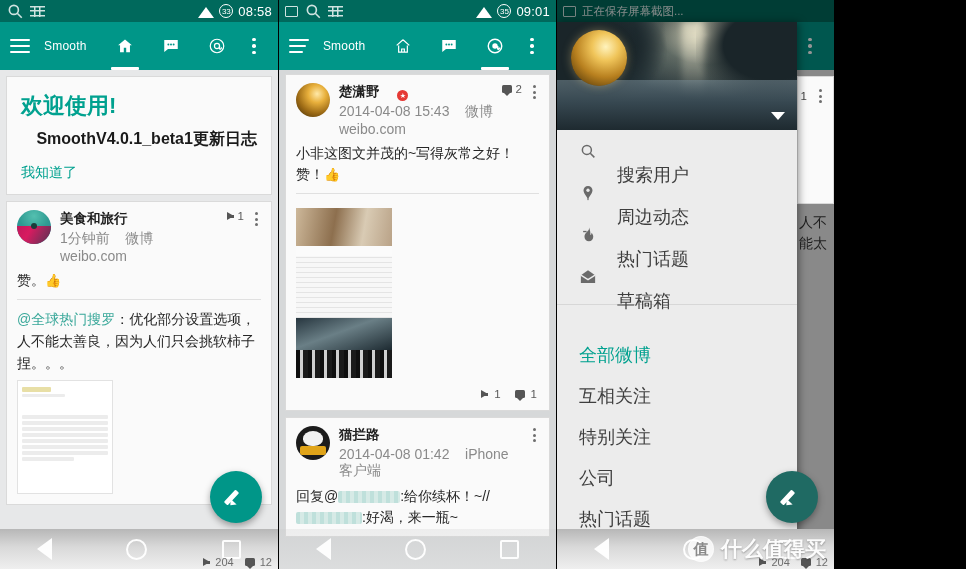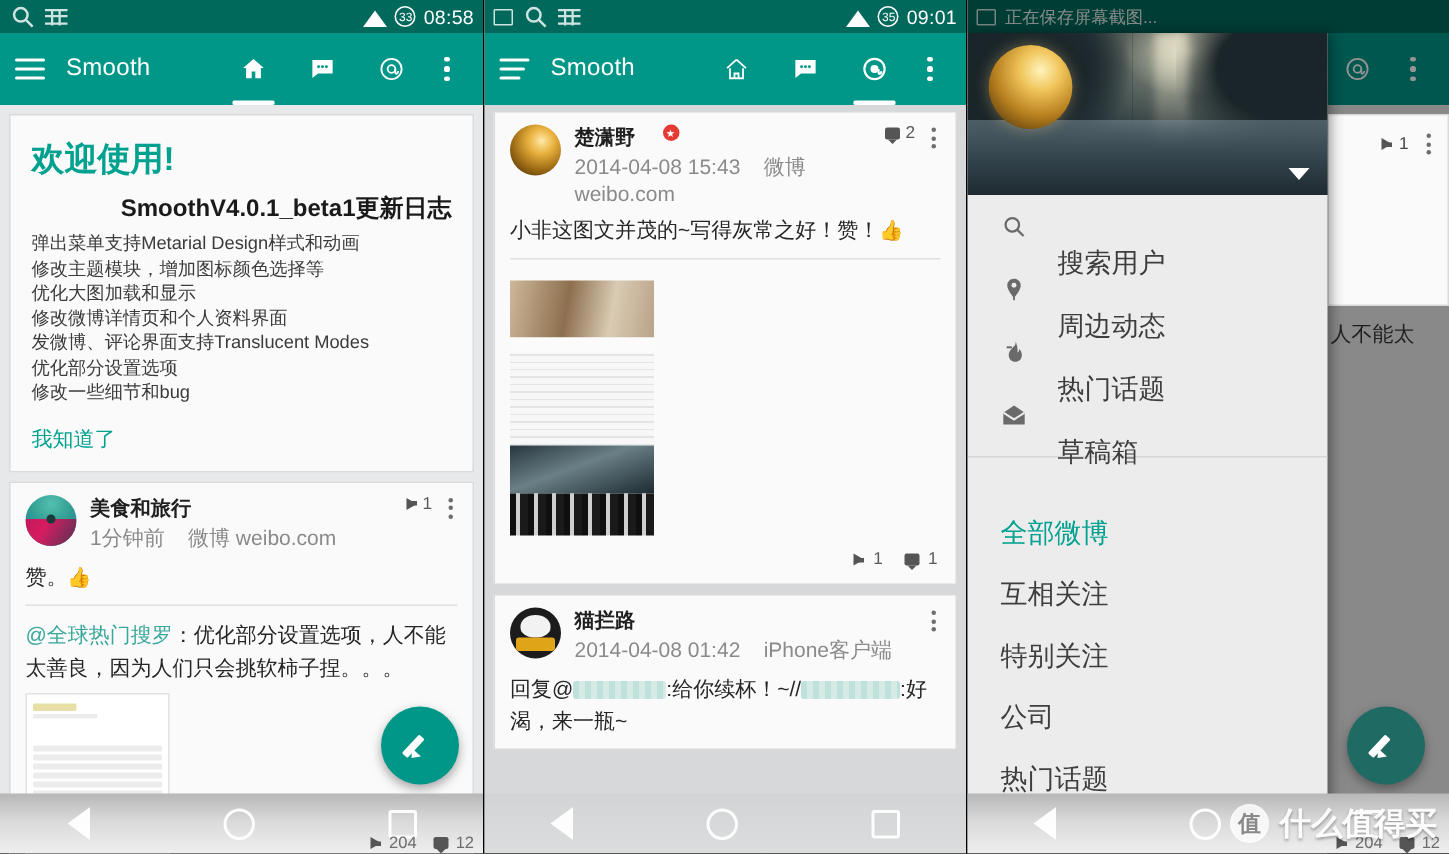--- a/index.html
+++ b/index.html
@@ -2,21 +2,21 @@
 <html><head>
 <meta charset="utf-8">
 <style>
   * { box-sizing: border-box; margin: 0; padding: 0; }
   html, body {
     width: 966px; height: 569px;
     background: #000;
     font-family: "Liberation Sans", "DejaVu Sans", sans-serif;
     overflow: hidden;
   }
-  .stage { position: relative; width: 966px; height: 569px; display: flex; }
+  .stage { position: relative; width: 834px; height: 569px; display: flex; }
   .panel { position: relative; width: 322px; height: 569px; overflow: hidden; background: #eceded; }
   .panel + .panel { border-left: 1px solid #000; }
 
   
   .statusbar {
     height: 22px; background: #00695c; color: #ffffff;
     display: flex; align-items: center; padding: 0 6px; gap: 6px;
     font-size: 11px; position: relative; z-index: 5;
   }
   .statusbar .sb-left { display: flex; align-items: center; gap: 6px; }
@@ -36,21 +36,21 @@
   .ico-wifi { width: 0; height: 0; border-left: 8px solid transparent; border-right: 8px solid transparent;
               border-bottom: 11px solid #fff; position: relative; top:1px; }
   .ico-batt { width: 14px; height: 14px; border-radius: 50%; border: 1.6px solid #fff;
               font-size: 8px; color:#fff; display:flex; align-items:center; justify-content:center; }
 
   
   .actionbar {
     height: 48px; background: #009688; display: flex; align-items: center;
     padding: 0 10px; color: #fff; position: relative; z-index: 4;
   }
-  .ab-title { font-size: 16px; font-weight: 400; margin-left: 14px; letter-spacing: .2px; }
+  .ab-title { font-size: 12px; font-weight: 400; margin-left: 14px; letter-spacing: .2px; }
   .ab-tabs { margin-left: auto; display: flex; align-items: center; gap: 0; }
   .ab-tab { width: 46px; height: 48px; display:flex; align-items:center; justify-content:center; position: relative; }
   .ab-more { width: 28px; height: 48px; display:flex; align-items:center; justify-content:center; }
   .tabind { position:absolute; bottom:0; left:9px; right:9px; height:3px; background:#fff; border-radius:1px; }
 
   .hamburger { width: 20px; height: 14px; display:flex; flex-direction:column; justify-content:space-between; }
   .hamburger i { display:block; height:2px; background:#fff; border-radius:1px; }
   .hamburger.skew i:nth-child(1){ width:100%; }
   .hamburger.skew i:nth-child(2){ width:86%; }
   .hamburger.skew i:nth-child(3){ width:72%; }
@@ -78,21 +78,21 @@
   .av1::before{ content:""; position:absolute; z-index:2; left:14px; top:13px; width:6px; height:6px;
       border-radius:50%; background:#1b3b3a; }
   .av2 { background: radial-gradient(circle at 62% 32%, #ffe9a8 0%, #e8b03c 28%, #9c6a15 62%, #3a2706 100%); }
   .av3 { background:#1c1c1c; }
   .av3::after{ content:""; position:absolute; left:7px; top:5px; width:20px; height:15px; border-radius:50% 50% 45% 45%;
       background:#f2f2f2; }
   .av3::before{ content:""; position:absolute; left:4px; bottom:5px; width:26px; height:9px; border-radius:2px;
       background:#e0a419; z-index:2; }
 
   .post-meta { margin-left:9px; flex:1; min-width:0; }
-  .post-name { font-size:13.5px; font-weight:700; color:#1f1f1f; display:flex; align-items:flex-start; gap:18px; }
+  .post-name { font-size:13.5px; font-weight:700; color:#1f1f1f; display:flex; align-items:flex-end; gap:18px; }
   .vbadge { width:11px; height:11px; border-radius:50%; background:#e53935; color:#fff; font-size:7px;
             display:flex; align-items:center; justify-content:center; }
   .post-sub { font-size:14px; color:#8a8a8a; margin-top:2px; }
   .post-stats { display:flex; align-items:center; gap:4px; color:#5a5a5a; font-size:11.5px; margin-left:6px; }
   .ico-share { width:0;height:0; border-top:4px solid transparent; border-bottom:4px solid transparent;
                border-left:7px solid #555; position:relative; }
   .ico-share::before{ content:""; position:absolute; left:-6px; top:-1.5px; width:6px; height:3px; background:#555; }
   .ico-cmt { width:10px; height:8px; background:#555; border-radius:1.5px; position:relative; }
   .ico-cmt::after{ content:""; position:absolute; left:2px; bottom:-3px; border-left:3px solid transparent;
                    border-right:3px solid transparent; border-top:3px solid #555; }
@@ -274,29 +274,20 @@
             </span>
         </div>
       </div>
     </div>
 
     <div class="body">
 
       <div class="card">
         <div class="welcome-title">欢迎使用!</div>
         <div class="welcome-sub">SmoothV4.0.1_beta1更新日志</div>
-        <ul class="welcome-list">
-          <li>弹出菜单支持Metarial Design样式和动画</li>
-          <li>修改主题模块，增加图标颜色选择等</li>
-          <li>优化大图加载和显示</li>
-          <li>修改微博详情页和个人资料界面</li>
-          <li>发微博、评论界面支持Translucent Modes</li>
-          <li>优化部分设置选项</li>
-          <li>修改一些细节和bug</li>
-        </ul>
         <div class="welcome-ok">我知道了</div>
       </div>
 
       <div class="card">
         <div class="post">
           <div class="post-head">
             <div class="avatar av1"></div>
             <div class="post-meta">
               <div class="post-name">美食和旅行</div>
               <div class="post-sub">

